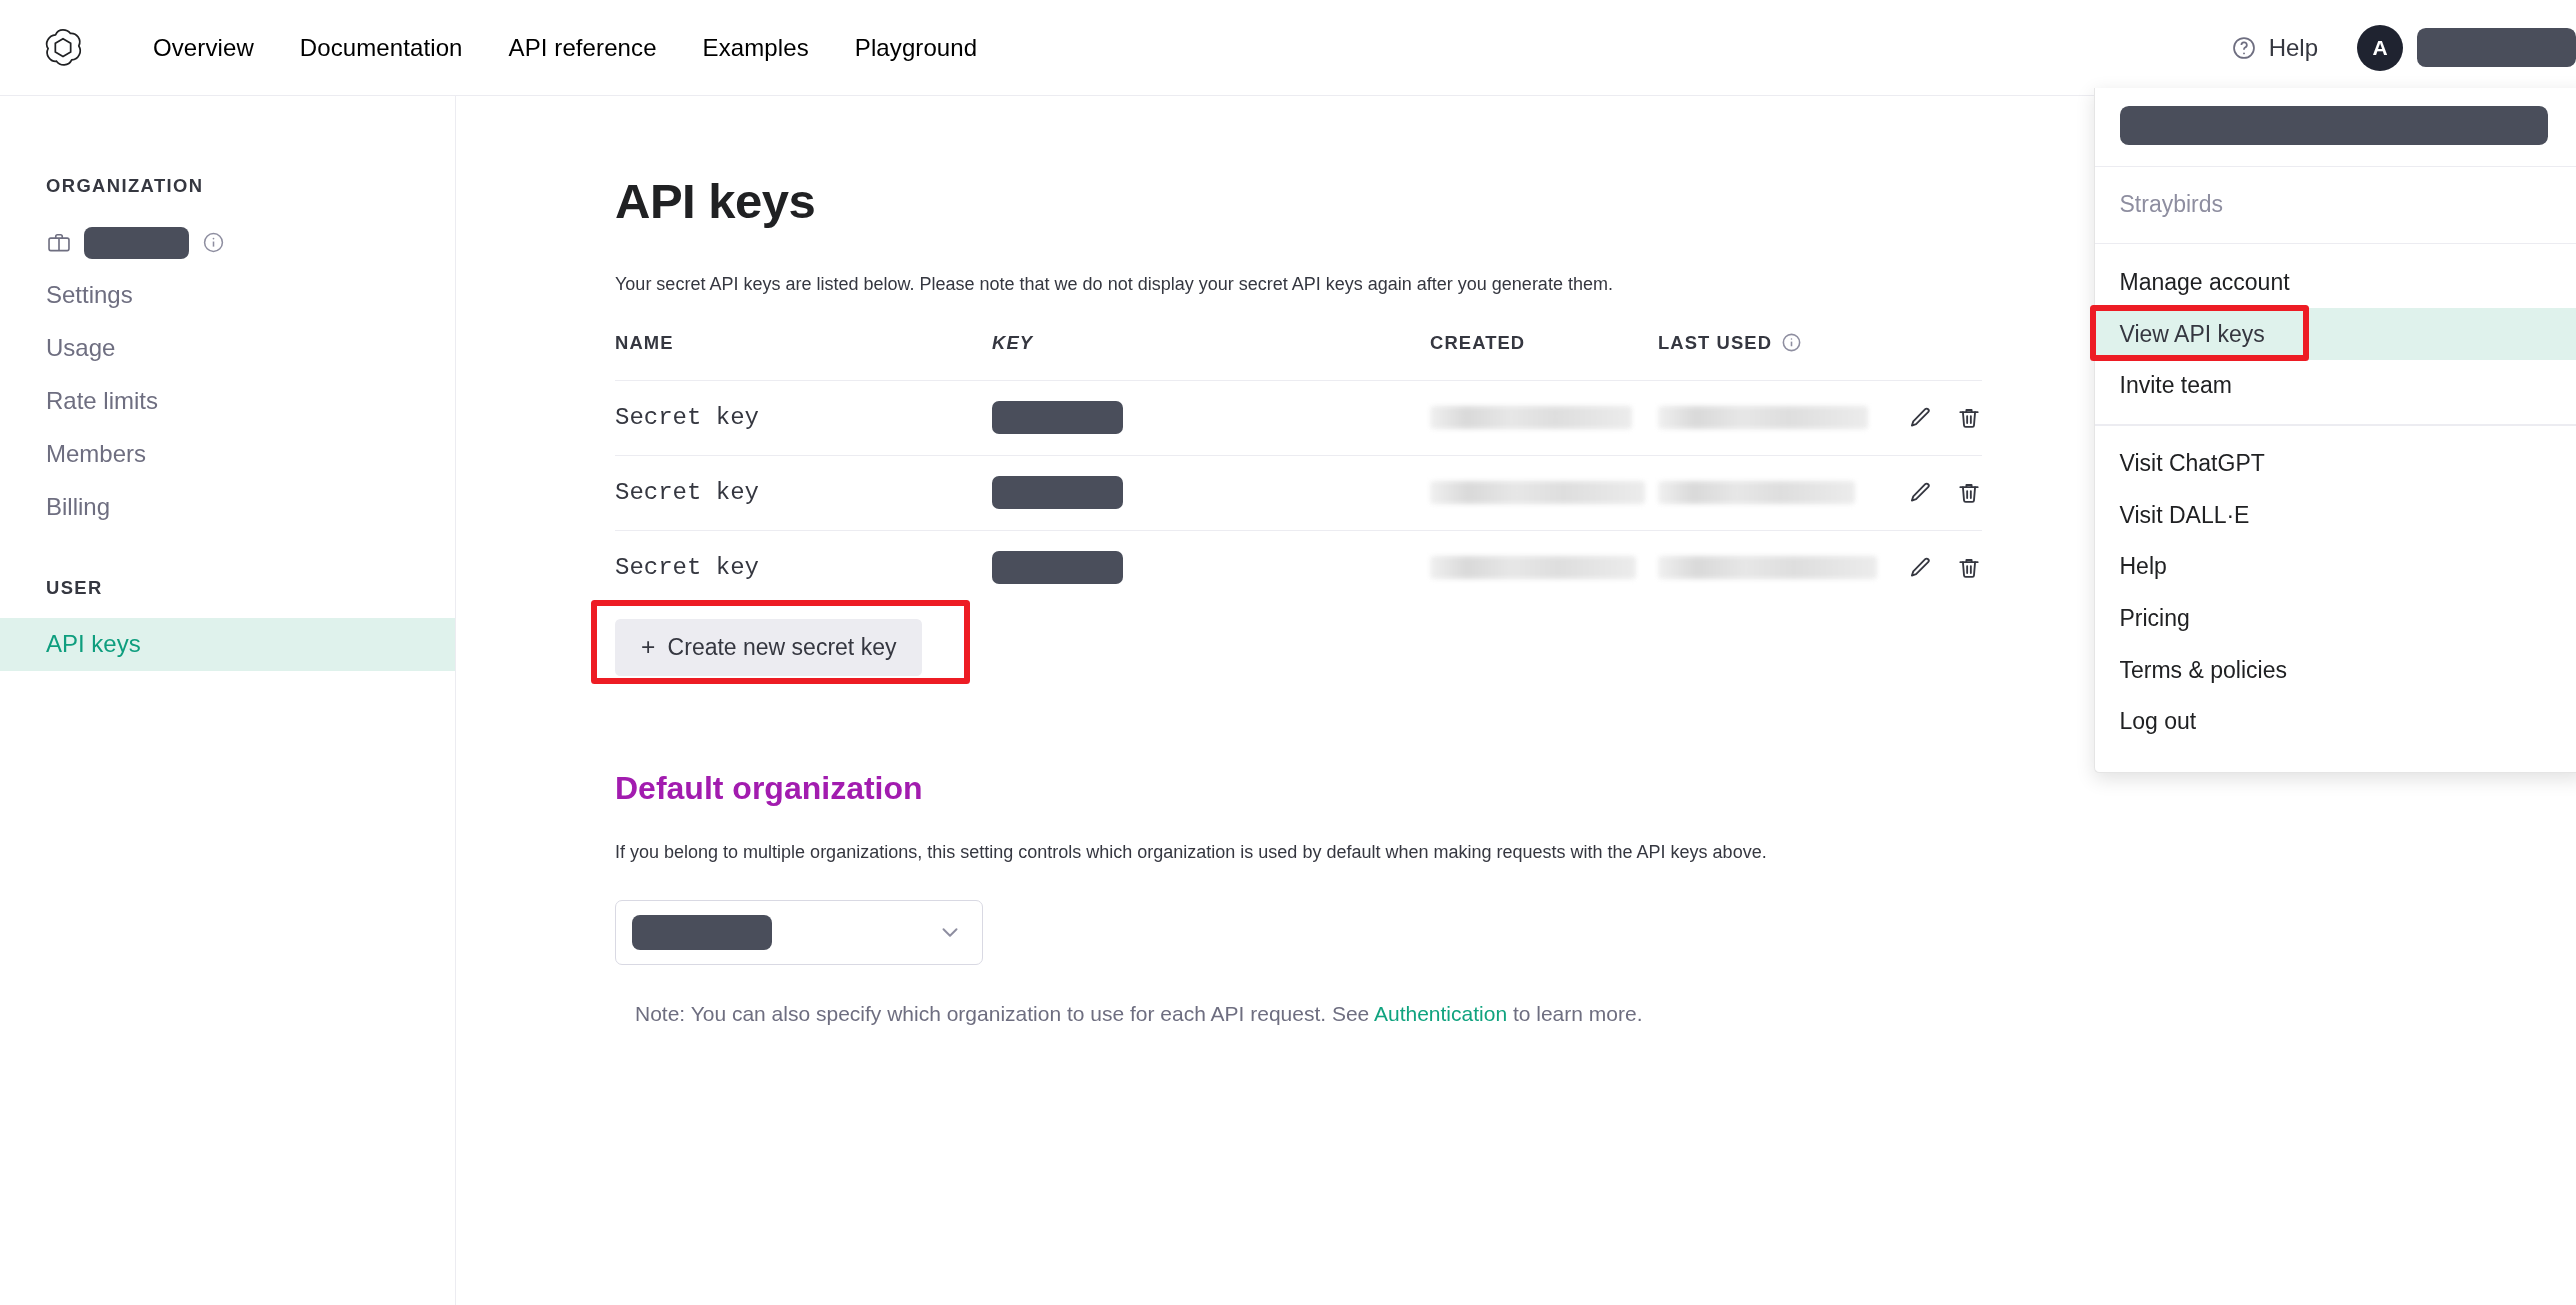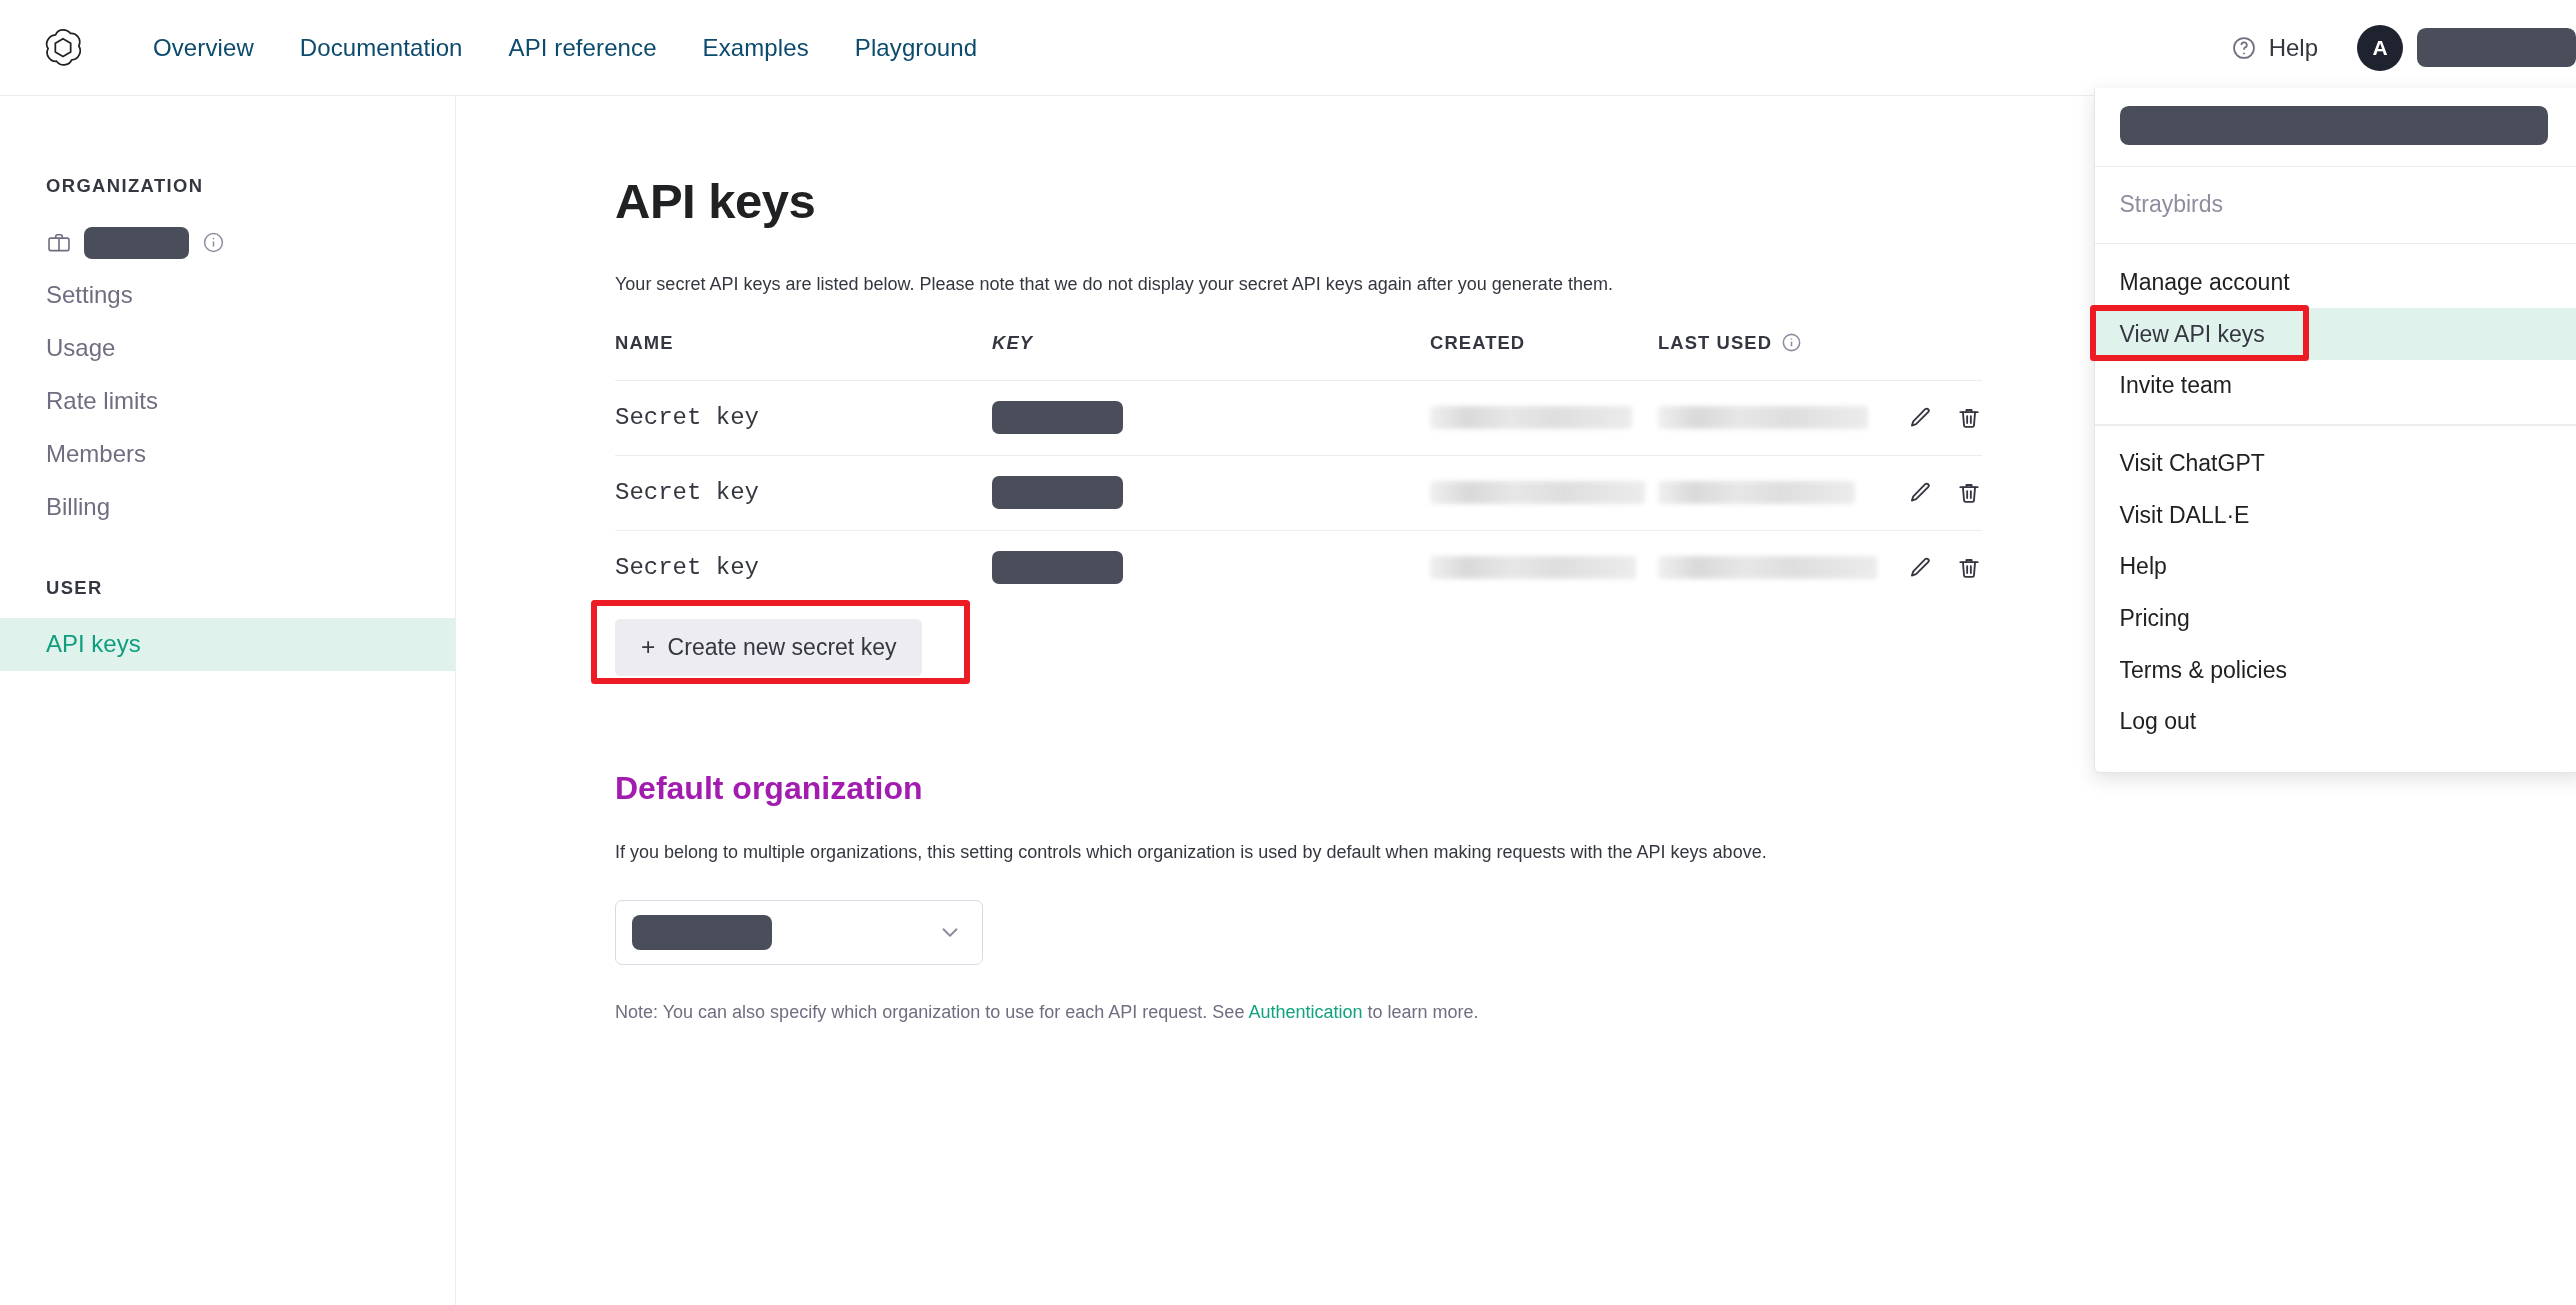--- a/index.html
+++ b/index.html
@@ -20,21 +20,21 @@
     position: absolute; top: 0; left: 0;
     width: 2576px; height: 96px;
     background: #ffffff;
     border-bottom: 1.8px solid #ececf1;
     display: flex; align-items: center;
     z-index: 5;
   }
   .logo-wrap { margin-left: 37px; width: 51px; height: 51px; display:flex; align-items:center; justify-content:center; }
   .nav-items { display: flex; align-items: center; margin-left: 42px; gap: 0; }
   .nav-item {
-    font-size: 24px; color: #0c4a6e; padding: 8.8px 23px;
+    font-size: 24px; color: #000000; padding: 8.8px 23px;
     white-space: nowrap; cursor: pointer; letter-spacing: 0.1px;
   }
   .topbar-right {
     margin-left: auto; display: flex; align-items: center; gap: 0; padding-right: 0;
   }
   .help-link {
     display: flex; align-items: center; gap: 11.4px;
     font-size: 24px; color: #353740; margin-right: 39px; cursor: pointer;
   }
   .help-icon { width: 26px; height: 26px; flex: 0 0 26px; }
@@ -150,21 +150,21 @@
   }
   .select-box {
     margin-top: 32px;
     width: 368px; height: 65px; border: 1.8px solid #d9d9e3; border-radius: 7px;
     display: flex; align-items: center; justify-content: space-between;
     padding: 0 19px 0 16px; background: #fff; cursor: pointer;
   }
   .redact-select { width: 140px; height: 35px; border-radius: 8px; background: #4a4e5b; }
   .chevron { width: 26px; height: 26px; flex:0 0 26px; }
   .note {
-    margin-top: 37px; font-size: 18px; color: #6e6e80; max-width: 1367px;
+    margin-top: 37px; font-size: 21px; color: #6e6e80; max-width: 1367px; margin-left: 20px;
   }
   .note a { color: #10a37f; text-decoration: none; }
 
   
   .dropdown {
     position: absolute; top: 88px; left: 2094px;
     width: 491px; background: #ffffff;
     border: 1.8px solid #e5e5e5; border-top: none;
     border-radius: 0 0 5.3px 5.3px;
     box-shadow: 0 5.3px 19px rgba(0,0,0,.12);

